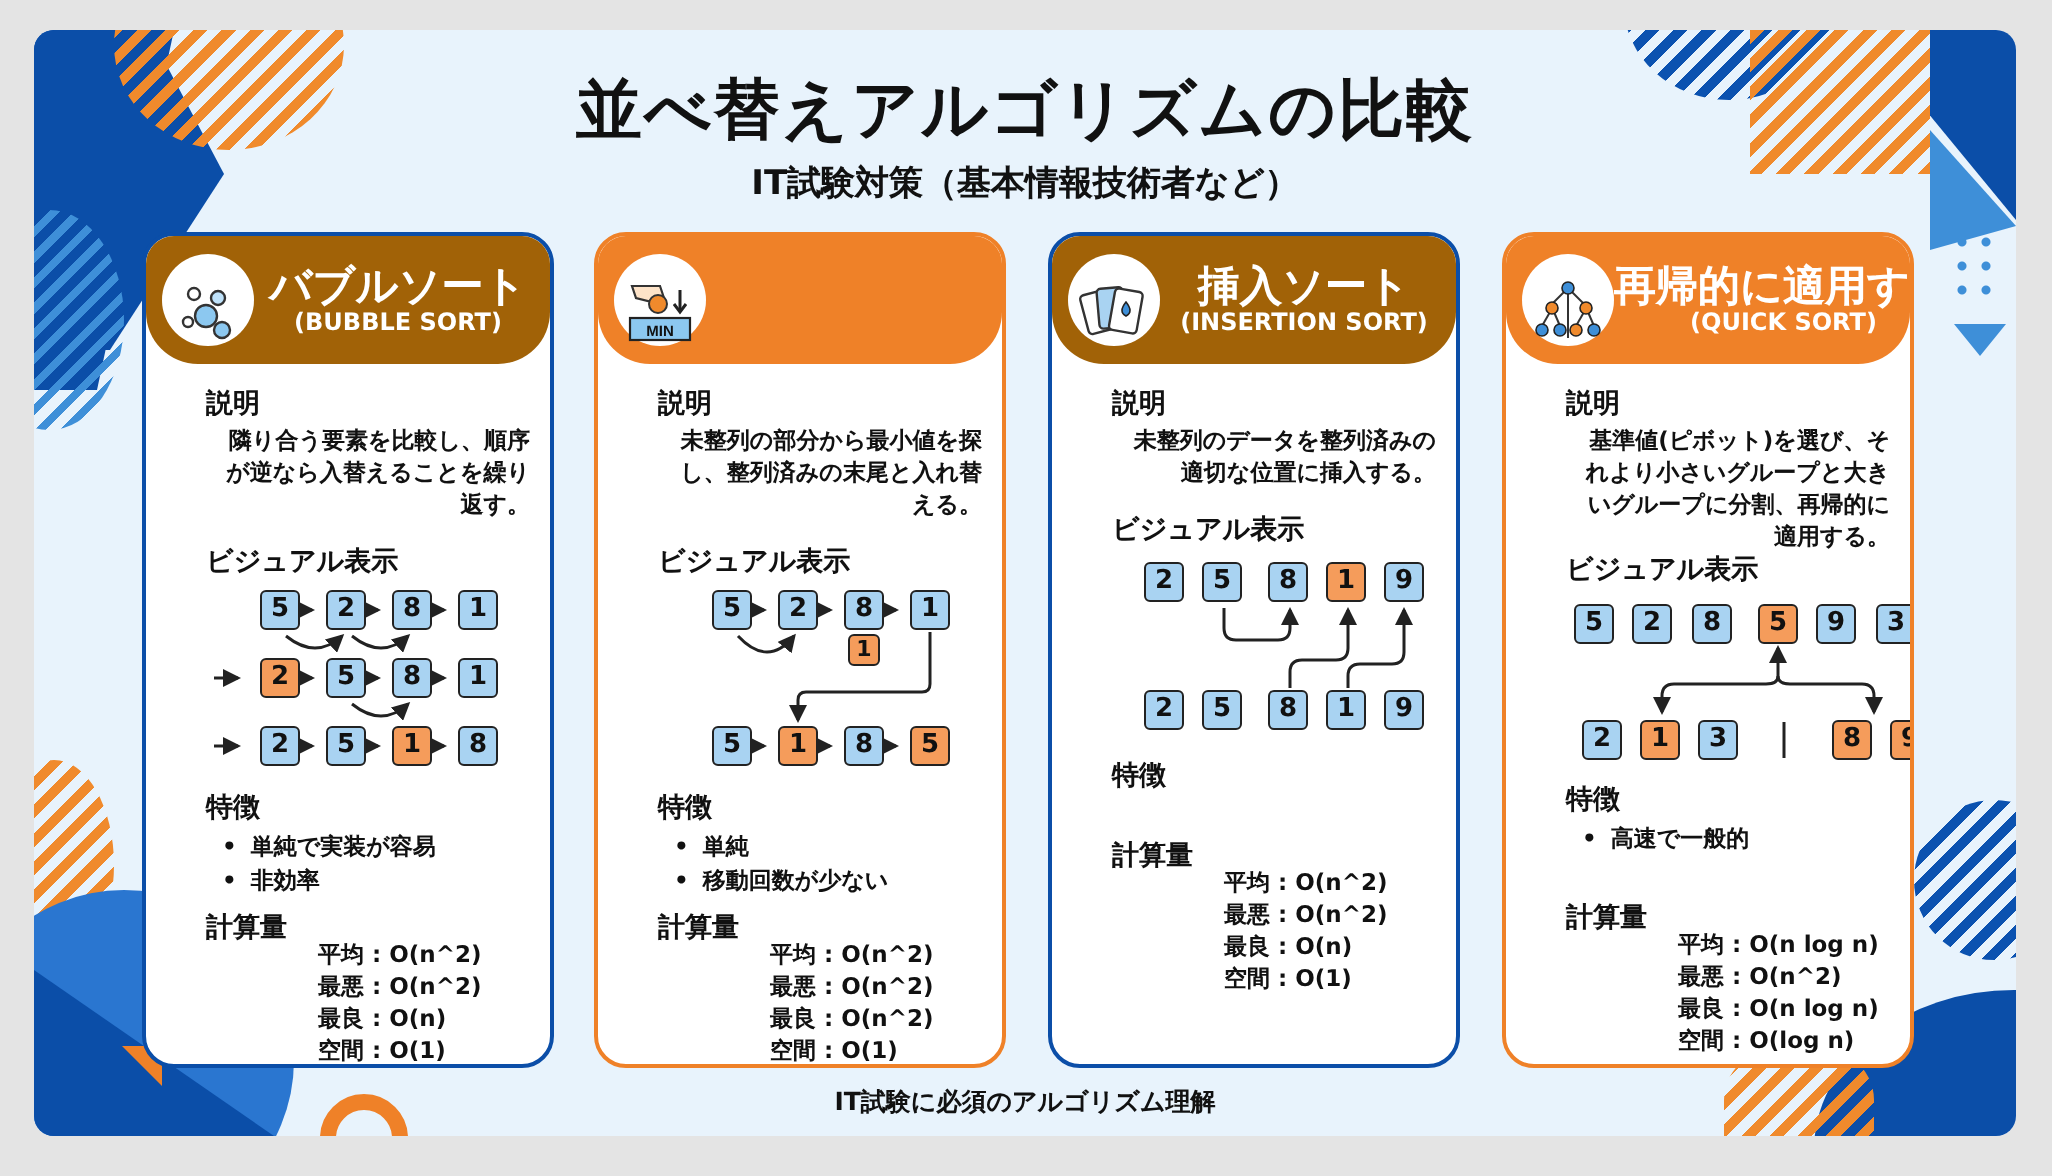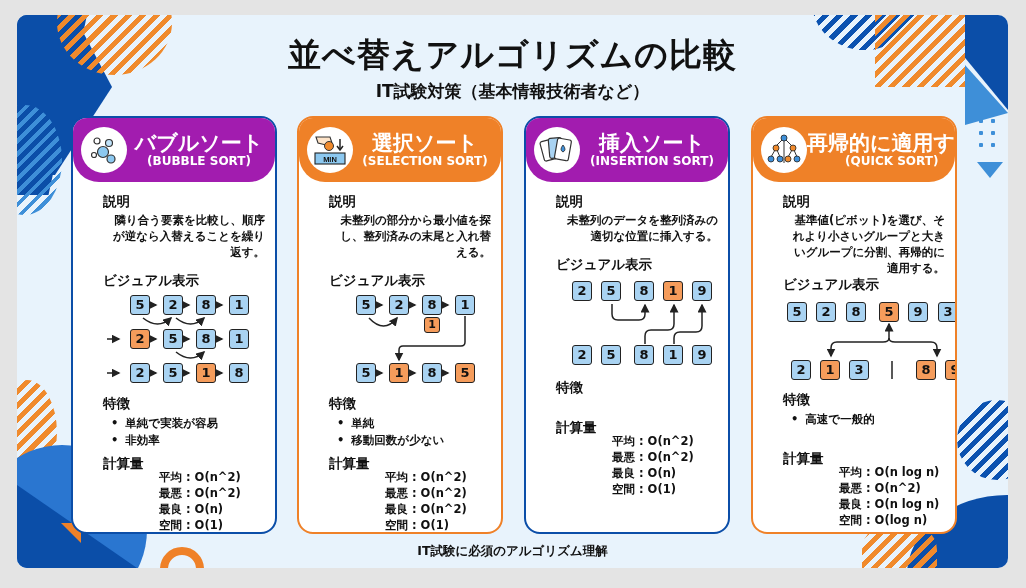--- a/index.html
+++ b/index.html
@@ -22,25 +22,25 @@
   .card {
     position: absolute; top: 101px; width: 206px; height: 418px;
     background: #fff; border-radius: 16px; border: 2px solid; overflow: hidden;
   }
   .card.blue { border-color: #0b4ea8; }
   .card.orange { border-color: #ef8128; }
   .card-header {
     height: 64px; border-radius: 0 0 26px 26px; display: flex; align-items: center;
     padding-left: 8px; color: #fff; position: relative;
   }
-  .card.blue .card-header { background: #a21caf; }
+  .card.blue .card-header { background: #a16207; }
   .card.orange .card-header { background: #ef8128; }
   .icon-circle {
     width: 46px; height: 46px; border-radius: 50%; background: #fff;
-    display: flex; align-items: center; justify-content: center; flex-shrink: 0;
+    display: flex; align-items: flex-end; justify-content: center; flex-shrink: 0;
   }
   .header-text { flex: 1; text-align: center; line-height: 1.1; padding-right: 4px; }
   .header-jp { font-size: 21px; font-weight: bold; white-space: nowrap; }
   .header-en { font-size: 12px; font-weight: bold; white-space: nowrap; }
 
   .card-body { padding: 8px 10px 0 10px; margin-left: 20px; }
   .sec-label { font-size: 13.5px; font-weight: bold; margin-top: 3px; }
   .desc { font-size: 11.5px; font-weight: bold; line-height: 1.4; margin-top: 1px; text-align: right; }
   .visual { position: relative; height: 110px; margin-top: 2px; }
   .node {
@@ -168,24 +168,20 @@
       <div class="icon-circle">
         <svg width="36" height="34" viewBox="0 0 36 34">
           <path d="M4,4 L18,4 L20,10 L14,12 L6,10 Z" fill="#fde3c8" stroke="#333" stroke-width="1.1"></path>
           <circle cx="17" cy="13" r="4.5" fill="#f08a2c" stroke="#333" stroke-width="1"></circle>
           <line x1="28" y1="6" x2="28" y2="16" stroke="#222" stroke-width="1.5"></line>
           <path d="M25,13 L28,17 L31,13" fill="none" stroke="#222" stroke-width="1.5"></path>
           <rect x="3" y="20" width="30" height="11" fill="#8cc8f0" stroke="#222" stroke-width="1.1"></rect>
           <text x="18" y="29" font-size="7.5" font-weight="bold" text-anchor="middle" fill="#111" font-family="Liberation Sans, sans-serif">MIN</text>
         </svg>
       </div>
-      <div class="header-text">
-        <div class="header-jp">選択ソート</div>
-        <div class="header-en">(SELECTION SORT)</div>
-      </div>
     </div>
     <div class="card-body">
       <div class="sec-label">説明</div>
       <div class="desc">未整列の部分から最小値を探し、整列済みの末尾と入れ替える。</div>
       <div class="sec-label" style="margin-top:12px;">ビジュアル表示</div>
       <div class="visual" style="height:100px;">
         <svg width="186" height="100">
           <defs>
               <marker id="ah2" markerWidth="6" markerHeight="6" refX="5" refY="3" orient="auto">
                 <path d="M0,0 L6,3 L0,6 z" fill="#222"></path>

